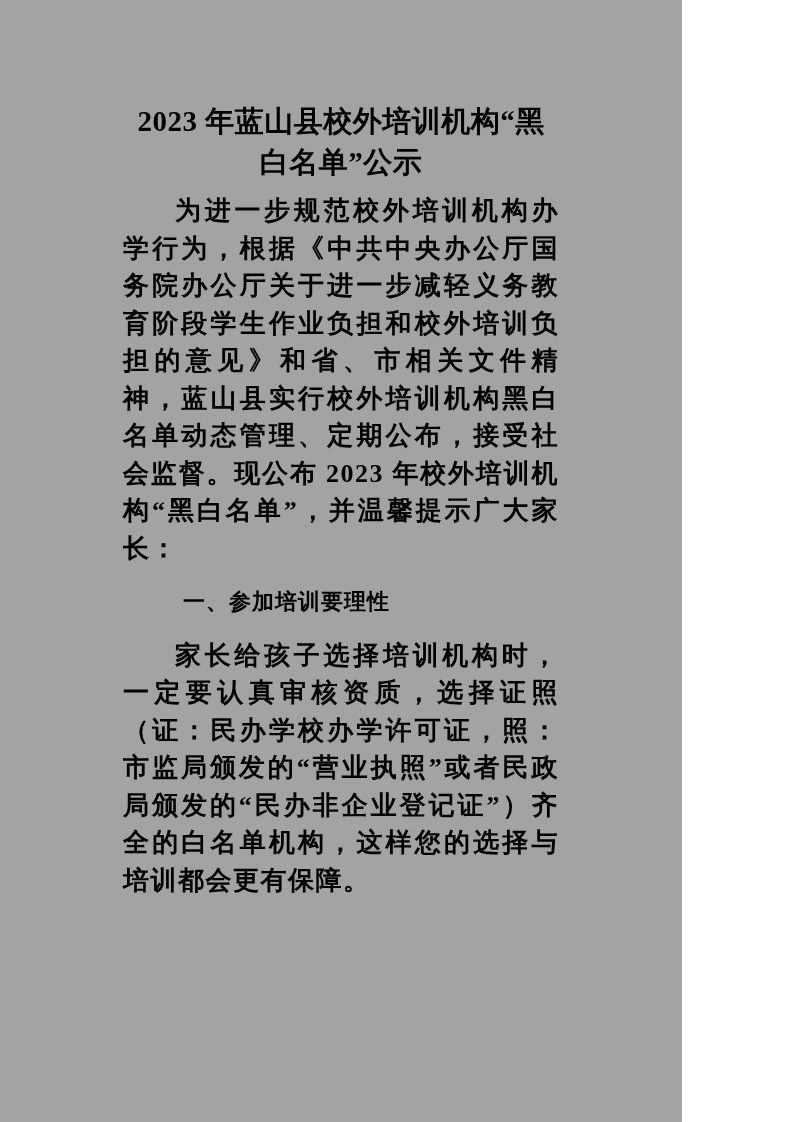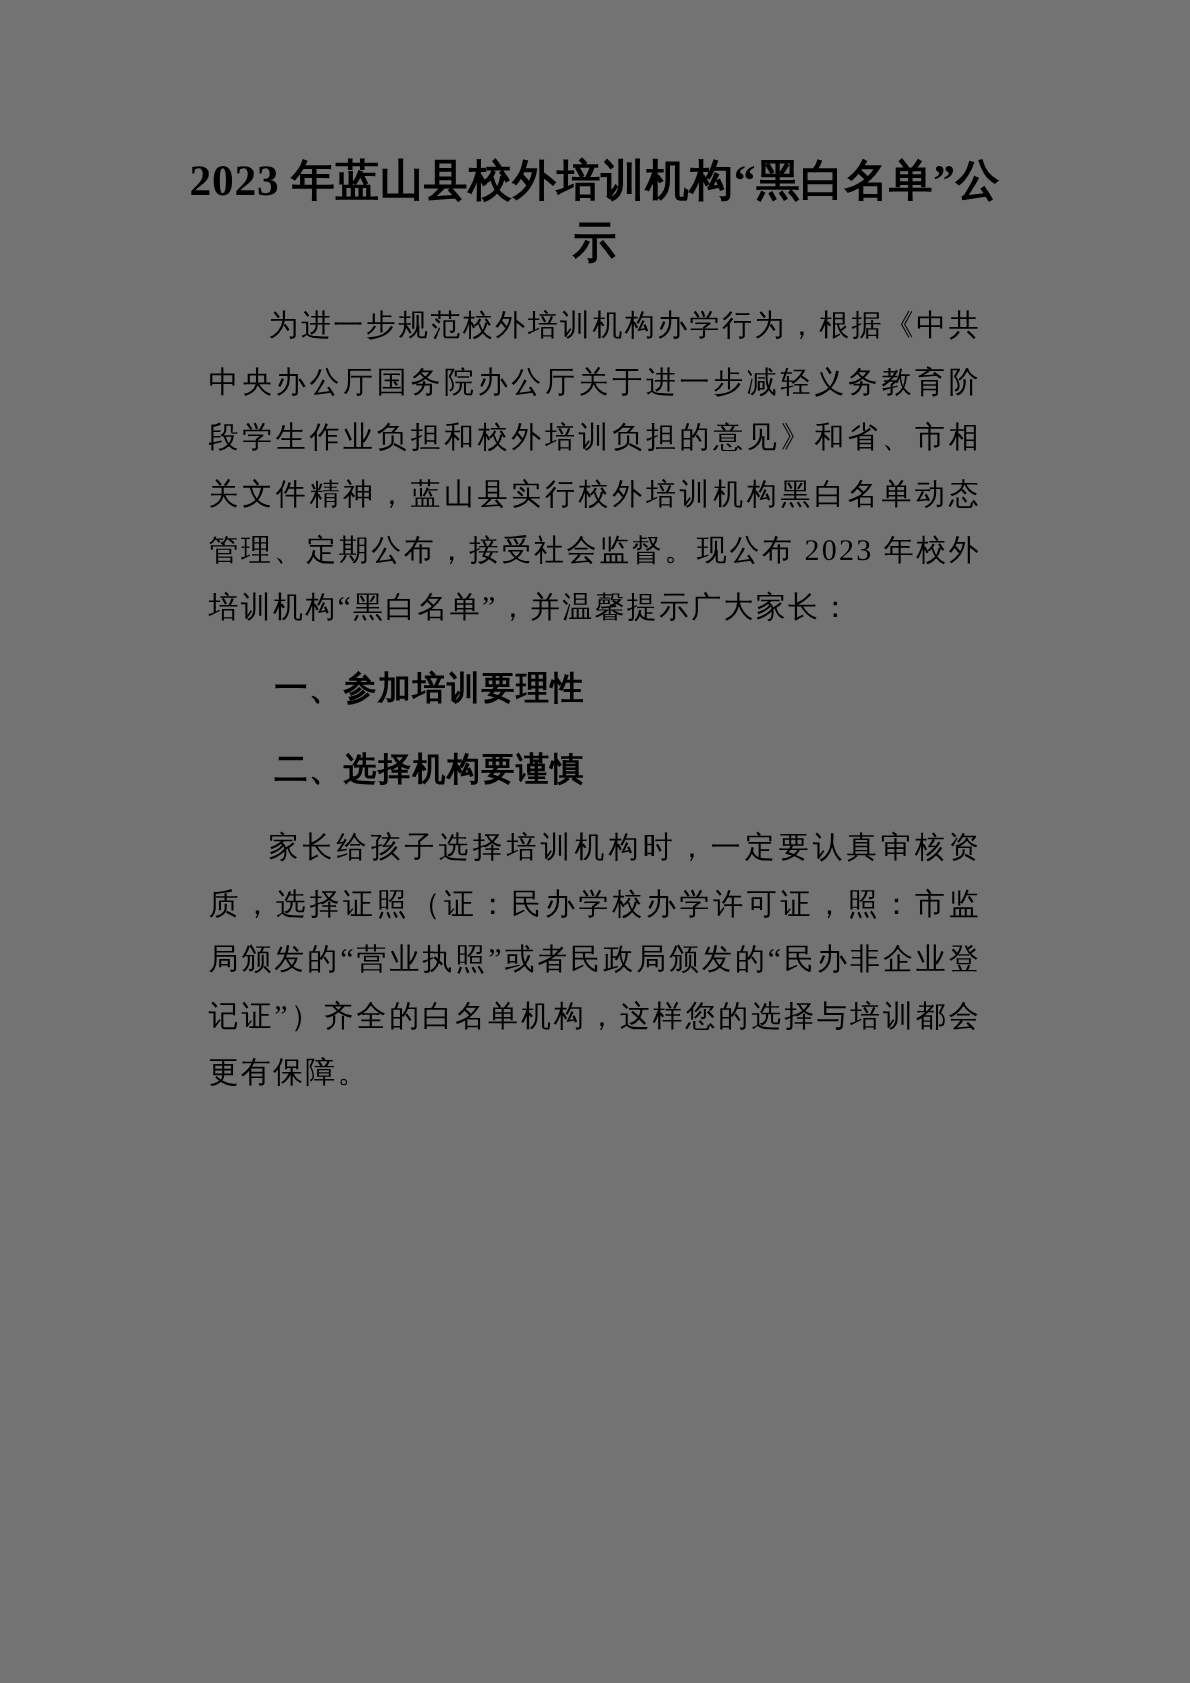--- a/index.html
+++ b/index.html
@@ -2,50 +2,51 @@
 <html><head>
 <meta charset="utf-8">
 <style>
   html, body {
     margin: 0;
     padding: 0;
     background: #ffffff;
   }
   .page {
     position: relative;
-    width: 793px;
+    width: 682px;
     height: 1122px;
     box-sizing: border-box;
-    background: #737373;
+    background: #a3a3a3;
     color: #000000;
     padding: 101px 123px 60px 123px;
     overflow: hidden;
     font-family: "Liberation Serif", "DejaVu Serif", serif;
   }
   .doc-title {
     margin: 0 0 9px 0;
     text-align: center;
     font-size: 29px;
     line-height: 41px;
     font-weight: bold;
     letter-spacing: 0.5px;
     font-family: "Liberation Serif", "DejaVu Serif", serif;
   }
   .title-line {
     display: block;
   }
   .body-para {
-    margin: 16px;
-    font-size: 20px;
+    margin: 0;
+    font-size: 26px;
     line-height: 37.5px;
     text-align: justify;
     text-justify: inter-ideograph;
     text-indent: 2em;
     letter-spacing: 1.5px;
     font-family: "Liberation Serif", "DejaVu Serif", serif;
+    font-weight: bold;
   }
   .section-heading {
     margin: 16px;
     font-size: 22px;
     line-height: 37.5px;
     font-weight: bold;
     text-indent: 2em;
     letter-spacing: 1px;
     font-family: "Liberation Sans", "DejaVu Sans", sans-serif;
   }
@@ -57,17 +58,16 @@
 
   <h1 class="doc-title">
     <span class="title-line">2023 年蓝山县校外培训机构“黑白名单”公示</span>
   </h1>
 
   <p class="body-para">为进一步规范校外培训机构办学行为，根据《中共中央办公厅国务院办公厅关于进一步减轻义务教育阶段学生作业负担和校外培训负担的意见》和省、市相关文件精神，蓝山县实行校外培训机构黑白名单动态管理、定期公布，接受社会监督。现公布 2023 年校外培训机构“黑白名单”，并温馨提示广大家长：</p>
 
   <p class="section-heading">一、参加培训要理性</p>
 
 
-  <p class="section-heading">二、选择机构要谨慎</p>
 
   <p class="body-para">家长给孩子选择培训机构时，一定要认真审核资质，选择证照（证：民办学校办学许可证，照：市监局颁发的“营业执照”或者民政局颁发的“民办非企业登记证”）齐全的白名单机构，这样您的选择与培训都会更有保障。</p>
 
 </div>
 
 </body></html>

